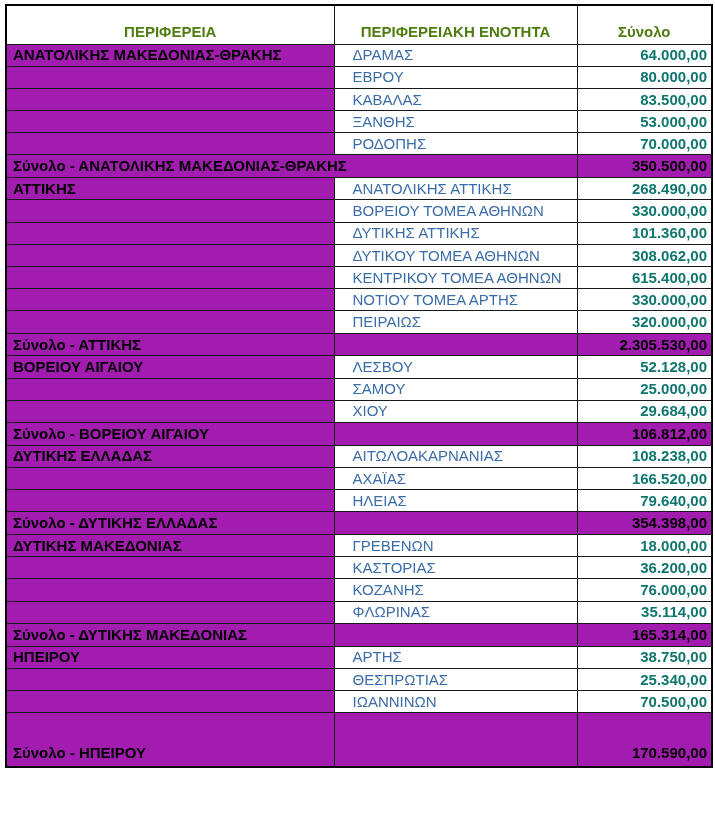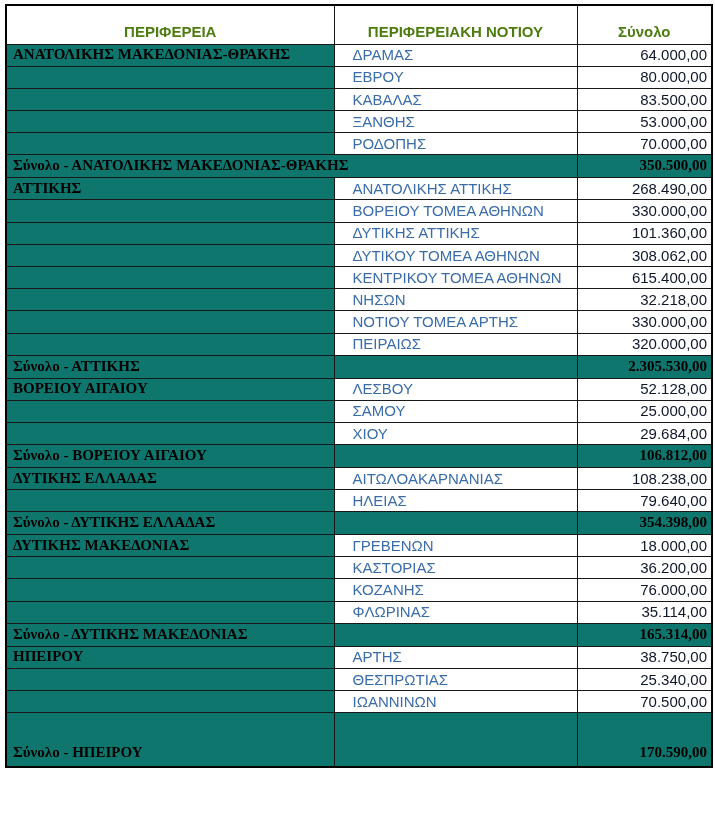--- a/index.html
+++ b/index.html
@@ -31,41 +31,41 @@
     font-weight: 700;
     color: #4d7c0f;
     background: #ffffff;
     padding: 0 0 4px 0;
   }
   tr.data-row  { height: 22.2px; }
   tr.total-row { height: 22.8px; }
   tr.tall      { height: 54px; }
   tr.tall td   { vertical-align: bottom; padding-bottom: 5px; }
   td { font-size: 15px; line-height: 1.05; vertical-align: middle; }
-  .shade { background: #0f766e; font-family: Liberation Serif, serif; }
+  .shade { background: #a21caf; }
   .c1 { padding-left: 6px; }
   .c2 { padding-left: 18px; color: #3a6ca8; }
-  .c3 { text-align: right; padding-right: 4px; color: #0f172a; }
+  .c3 { text-align: right; padding-right: 4px; color: #0f766e; font-weight: bold; }
   .region-name { font-weight: 700; color: #000000; }
   .total-label { font-weight: 700; color: #000000; font-size: 15px; }
   td.total-val { font-weight: 700; color: #000000; }
 </style>
 </head>
 <body>
 
 <table>
   <colgroup>
     <col style="width:328px">
     <col style="width:243px">
     <col style="width:135px">
   </colgroup>
   <thead>
     <tr>
       <th>ΠΕΡΙΦΕΡΕΙΑ</th>
-      <th>ΠΕΡΙΦΕΡΕΙΑΚΗ ΝΟΤΙΟΥ</th>
+      <th>ΠΕΡΙΦΕΡΕΙΑΚΗ ΕΝΟΤΗΤΑ</th>
       <th>Σύνολο</th>
     </tr>
   </thead>
   <tbody id="tbody">
       <tr class="data-row">
         <td class="c1 shade region-name">ΑΝΑΤΟΛΙΚΗΣ ΜΑΚΕΔΟΝΙΑΣ-ΘΡΑΚΗΣ</td>
         <td class="c2">ΔΡΑΜΑΣ</td>
         <td class="c3">64.000,00</td>
       </tr>
       <tr class="data-row">
@@ -112,25 +112,20 @@
         <td class="c2">ΔΥΤΙΚΟΥ ΤΟΜΕΑ ΑΘΗΝΩΝ</td>
         <td class="c3">308.062,00</td>
       </tr>
       <tr class="data-row">
         <td class="c1 shade"></td>
         <td class="c2">ΚΕΝΤΡΙΚΟΥ ΤΟΜΕΑ ΑΘΗΝΩΝ</td>
         <td class="c3">615.400,00</td>
       </tr>
       <tr class="data-row">
         <td class="c1 shade"></td>
-        <td class="c2">ΝΗΣΩΝ</td>
-        <td class="c3">32.218,00</td>
-      </tr>
-      <tr class="data-row">
-        <td class="c1 shade"></td>
         <td class="c2">ΝΟΤΙΟΥ ΤΟΜΕΑ ΑΡΤΗΣ</td>
         <td class="c3">330.000,00</td>
       </tr>
       <tr class="data-row">
         <td class="c1 shade"></td>
         <td class="c2">ΠΕΙΡΑΙΩΣ</td>
         <td class="c3">320.000,00</td>
       </tr>
       <tr class="total-row">
         <td class="c1 shade total-label">Σύνολο - ΑΤΤΙΚΗΣ</td>
@@ -154,20 +149,25 @@
       </tr>
       <tr class="total-row">
         <td class="c1 shade total-label">Σύνολο - ΒΟΡΕΙΟΥ ΑΙΓΑΙΟΥ</td>
         <td class="c2 shade"></td>
         <td class="c3 shade total-val">106.812,00</td>
       </tr>
       <tr class="data-row">
         <td class="c1 shade region-name">ΔΥΤΙΚΗΣ ΕΛΛΑΔΑΣ</td>
         <td class="c2">ΑΙΤΩΛΟΑΚΑΡΝΑΝΙΑΣ</td>
         <td class="c3">108.238,00</td>
+      </tr>
+      <tr class="data-row">
+        <td class="c1 shade"></td>
+        <td class="c2">ΑΧΑΪΑΣ</td>
+        <td class="c3">166.520,00</td>
       </tr>
       <tr class="data-row">
         <td class="c1 shade"></td>
         <td class="c2">ΗΛΕΙΑΣ</td>
         <td class="c3">79.640,00</td>
       </tr>
       <tr class="total-row">
         <td class="c1 shade total-label">Σύνολο - ΔΥΤΙΚΗΣ ΕΛΛΑΔΑΣ</td>
         <td class="c2 shade"></td>
         <td class="c3 shade total-val">354.398,00</td>

